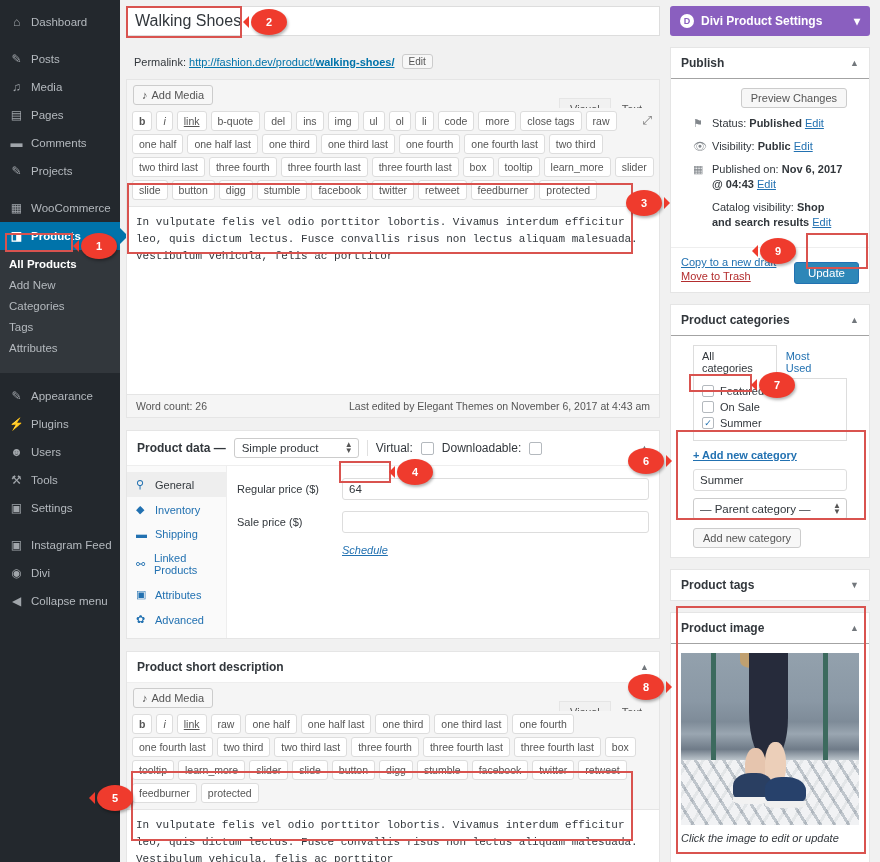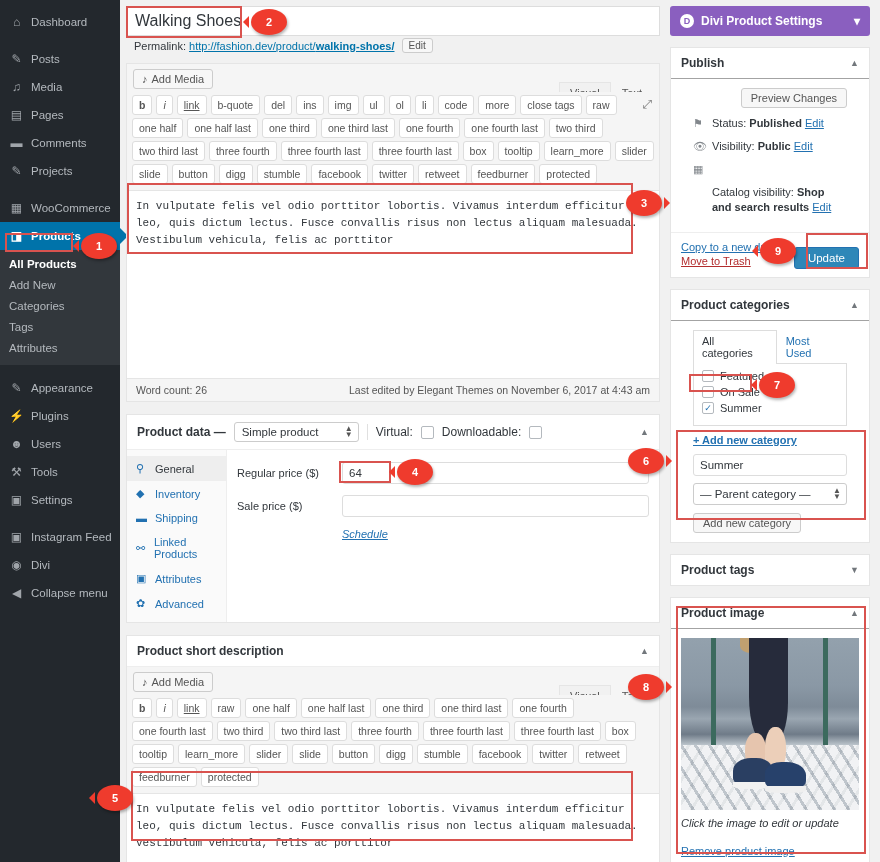--- a/index.html
+++ b/index.html
@@ -25,39 +25,39 @@
     color:#b4b9be; position:relative;
   }
   .menu-item .mi-ico { width:15px; text-align:center; font-size:12px; color:#a0a5aa; flex:none; }
   .menu-item.current { background:#0073aa; color:#fff; font-weight:bold; }
   .menu-item.current .mi-ico { color:#fff; }
   .menu-item.current::after {
     content:""; position:absolute; right:-8px; top:50%; margin-top:-8px;
     border:8px solid transparent; border-left-color:#0073aa; border-right:0;
   }
   .menu-sep { height:9px; }
-  .submenu { background:#32373c; padding:4px 0 6px 0; }
+  .submenu { background:#32373c; padding:4px 0 14px 0; }
   .sub-item { padding:3px 0 3px 9px; font-size:11.5px; color:#b4b9be; line-height:15px; }
   .sub-item.current { color:#fff; font-weight:bold; }
 
   
   #wpcontent { position:absolute; left:120px; top:0; right:0; height:838px; }
   #poststuff { position:relative; width:760px; }
 
   .col-main { position:absolute; left:6px; top:0; width:534px; }
   .col-side { position:absolute; left:550px; top:0; width:200px; }
 
   
   .title-wrap { position:relative; margin-top:6px; }
   #title {
     width:534px; height:30px; border:1px solid #ddd; background:#fff;
     font-size:16px; padding:3px 8px; color:#32373c;
     font-family:"Liberation Sans", sans-serif;
   }
-  .permalink-row { margin:2px 0 0 8px; font-size:11px; color:#32373c; }
+  .permalink-row { margin:18px 0 0 8px; font-size:11px; color:#32373c; }
   .permalink-row a { color:#0073aa; text-decoration:underline; }
   .permalink-row a b { font-weight:bold; }
   .mini-btn {
     display:inline-block; border:1px solid #ccc; background:#f7f7f7;
     border-radius:3px; padding:1px 6px; font-size:10px; color:#555; margin-left:4px;
     vertical-align:1px;
   }
 
   
   .editor-wrap { margin-top:10px; border:1px solid #e5e5e5; background:#f5f5f5; }
@@ -544,20 +544,25 @@
         <div class="misc-row">
           <span class="misc-ico">👁</span>
           <span>
             <span>Visibility:</span>
             <b>Public</b>
             <a href="#">Edit</a>
           </span>
         </div>
         <div class="misc-row">
           <span class="misc-ico">▦</span>
+          <span>
+            <span>Published on:</span>
+            <b>Nov 6, 2017 @ 04:43</b>
+            <a href="#">Edit</a>
+          </span>
         </div>
         <div class="misc-row">
           <span class="misc-ico"></span>
           <span>
             <span>Catalog visibility:</span>
             <b>Shop and search results</b>
             <a href="#">Edit</a>
           </span>
         </div>
       </div>

